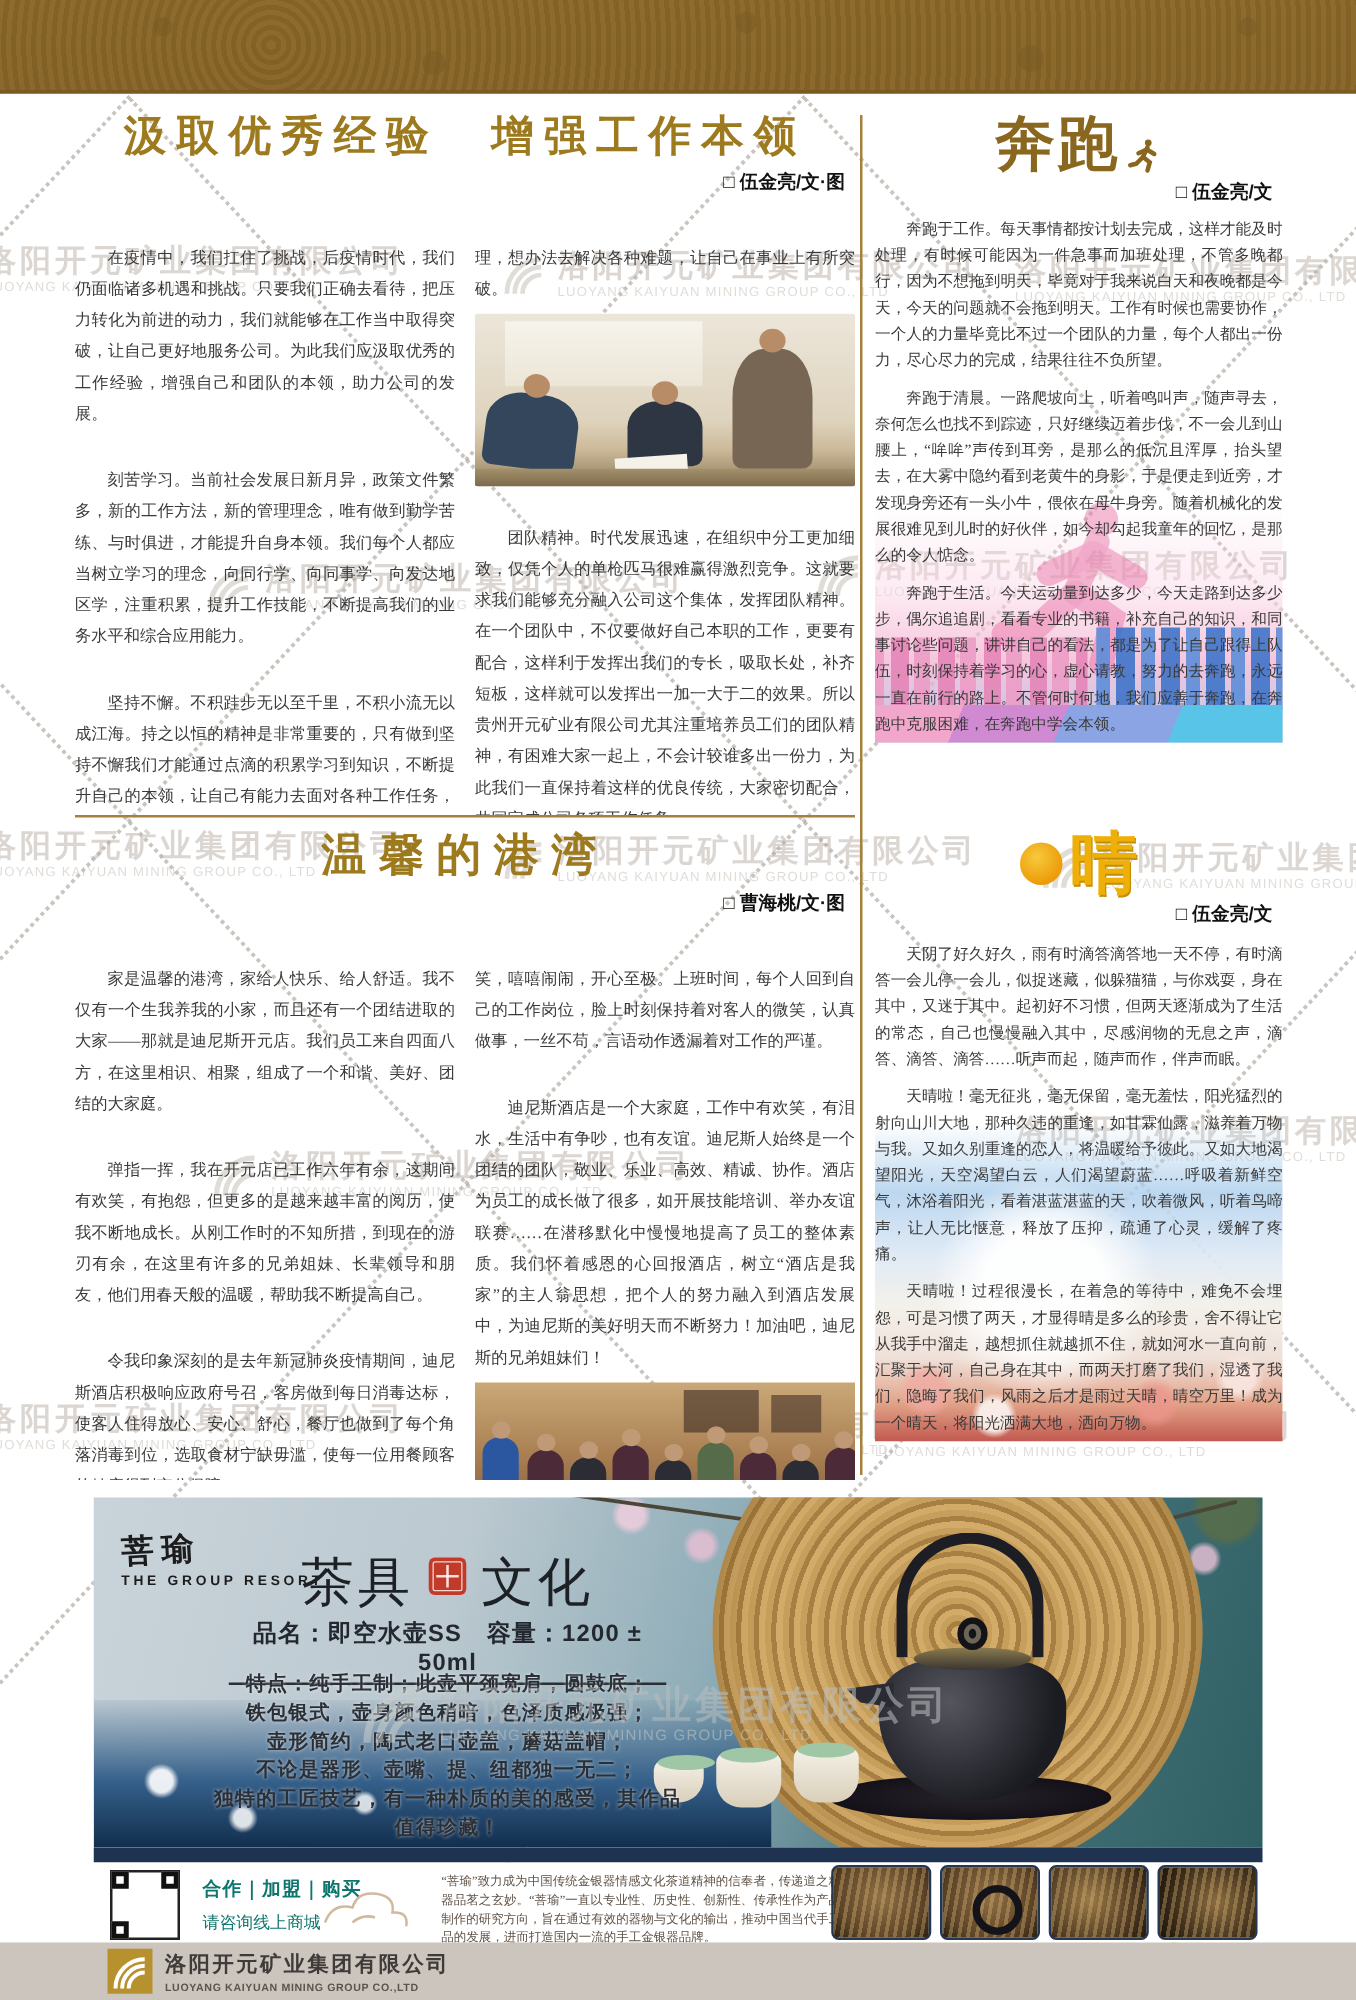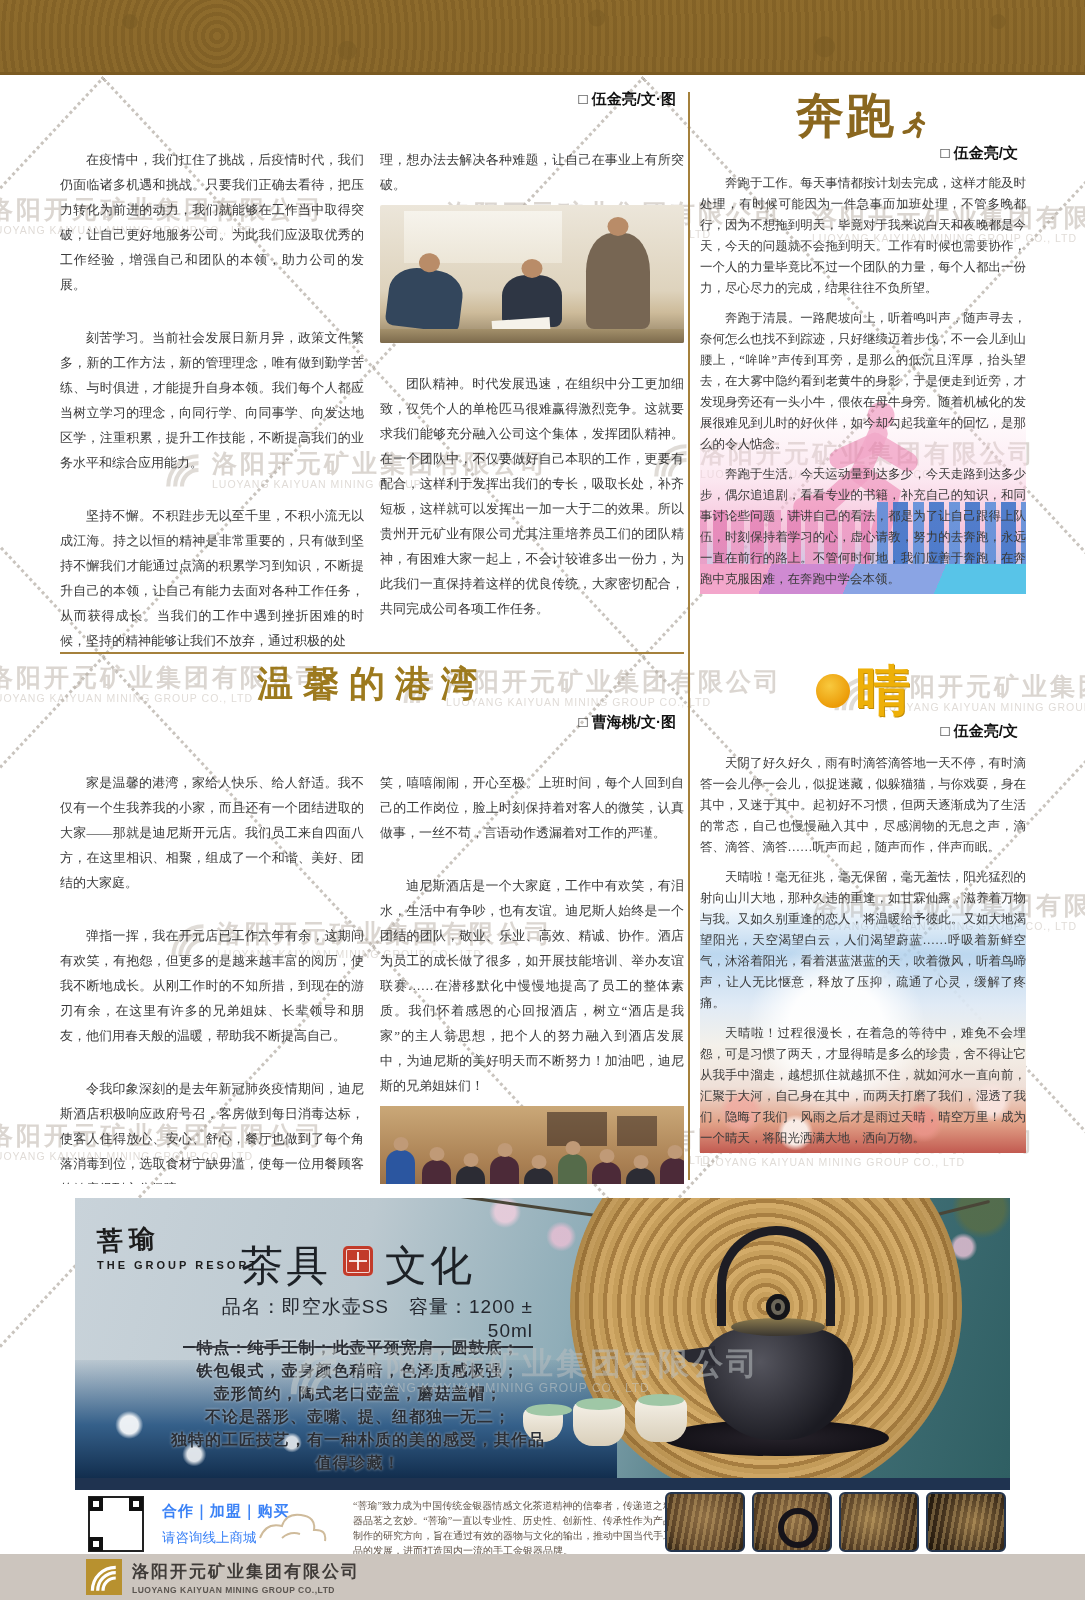--- a/index.html
+++ b/index.html
@@ -121,22 +121,22 @@
   .ad-brand .cnb{ font-family:"Liberation Serif","DejaVu Serif",serif; font-size:26px; font-weight:bold; letter-spacing:6px; transform:rotate(-3deg); }
   .ad-brand .enb{ font-size:11px; font-weight:bold; letter-spacing:3px; margin-top:4px; }
   .ad-title{ position:absolute; left:118px; top:40px; width:330px; text-align:center; z-index:3;
     font-family:"Liberation Serif","DejaVu Serif",serif; font-size:42px; color:#1d2126; letter-spacing:3px; }
   .seal{ display:inline-block; width:30px; height:30px; margin:0 12px; background:#c23b2a; border-radius:5px; position:relative; top:-4px;
     box-shadow:inset 0 0 0 3px #c23b2a, inset 0 0 0 4px rgba(255,255,255,.8); }
   .seal::before{ content:""; position:absolute; inset:6px;
     background:
       linear-gradient(rgba(255,255,255,.85),rgba(255,255,255,.85)) center/100% 2px no-repeat,
       linear-gradient(rgba(255,255,255,.85),rgba(255,255,255,.85)) center/2px 100% no-repeat; }
-  .ad-spec{ position:absolute; left:108px; top:96px; width:350px; text-align:right; z-index:3;
-    font-size:19px; font-weight:normal; color:#23272e; letter-spacing:1px;
+  .ad-spec{ position:absolute; left:108px; top:96px; width:350px; text-align:center; z-index:3;
+    font-size:19px; font-weight:bold; color:#23272e; letter-spacing:1px;
     border-bottom:2px solid #2a2e35; padding-bottom:4px; }
   .ad-feats{ position:absolute; left:92px; top:138px; width:382px; z-index:3; text-align:center; }
   .ad-feats p{ font-size:16px; line-height:23px; font-weight:bold; color:#2b2f36; letter-spacing:1px;
     font-family:"Liberation Serif","DejaVu Serif",serif; text-shadow:0 0 3px rgba(255,255,255,.6); }
   .mat{ position:absolute; left:495px; top:-88px; width:392px; height:392px; border-radius:50%;
     background:repeating-radial-gradient(circle at 50% 50%, #d3ab68 0 5px, #a87f42 5px 9px, #c79f5c 9px 14px);
     box-shadow:inset 0 0 40px rgba(80,50,10,.4); }
   .plate{ position:absolute; left:588px; top:222px; width:226px; height:36px; border-radius:50%;
     background:radial-gradient(ellipse at center,#26222a,#121016 75%); }
   .teapot-body{ position:absolute; left:628px; top:130px; width:150px; height:112px;
@@ -156,21 +156,21 @@
   
   .navy-bar{ position:absolute; left:75px; top:1478px; width:935px; height:12px; background:#1f3350; }
   .strip{ position:absolute; left:0; top:1490px; width:1085px; height:64px; background:#fff; }
   .qr{ position:absolute; left:88px; top:6px; width:56px; height:56px; background-color:#fff; border:2px solid #222;
     background-image:
       repeating-linear-gradient(0deg,#111 0 4px, transparent 4px 8px),
       repeating-linear-gradient(90deg,#111 0 4px, transparent 4px 9px);
     background-blend-mode:lighten; }
   .qr i{ position:absolute; width:14px; height:14px; border:4px solid #111; background:#fff; }
   .qr .c1{ left:-1px; top:-1px; } .qr .c2{ right:-1px; top:-1px; } .qr .c3{ left:-1px; bottom:-1px; }
-  .qr-cap{ position:absolute; left:162px; top:12px; color:#3b82f6; }
+  .qr-cap{ position:absolute; left:162px; top:12px; color:#0f766e; }
   .qr-cap .l1{ font-size:15px; font-weight:bold; letter-spacing:1px; }
   .qr-cap .l2{ font-size:13.5px; margin-top:8px; }
   .cloud{ position:absolute; left:252px; top:8px; }
   .blurb{ position:absolute; left:353px; top:8px; width:350px; font-size:10px; line-height:15px; color:#5f5246;
     font-family:"Liberation Serif","DejaVu Serif",serif; text-align:justify; }
   .thumbs{ position:absolute; left:665px; top:2px; display:flex; gap:7px; }
   .thumb{ width:80px; height:60px; border-radius:6px; border:2px solid #25364f; position:relative; overflow:hidden;
     background:radial-gradient(circle at 50% 42%, #8f6f45, #5d4428 68%, #2a1f12); }
   .thumb::before{ content:""; position:absolute; inset:0;
     background:repeating-linear-gradient(100deg, rgba(220,185,120,.35) 0 3px, transparent 3px 7px); }
@@ -333,20 +333,21 @@
           <path d="M16 28 A12 12 0 0 1 28 16"></path>
         </g>
       </svg>
     <div>
         <div class="cn">洛阳开元矿业集团有限公司</div>
         <div class="en">LUOYANG KAIYUAN MINING GROUP CO., LTD</div>
       </div>
   </div>
 
   <section class="art art1" style="left:60px;top:86px;width:624px;height:566px;">
+    <h2 class="goldtitle" style="font-size:34px;">汲取优秀经验　增强工作本领</h2>
     <div class="byline">□ 伍金亮/文·图</div>
     <div class="cols">
       <div class="col">
         <p>在疫情中，我们扛住了挑战，后疫情时代，我们仍面临诸多机遇和挑战。只要我们正确去看待，把压力转化为前进的动力，我们就能够在工作当中取得突破，让自己更好地服务公司。为此我们应汲取优秀的工作经验，增强自己和团队的本领，助力公司的发展。</p>
         <p>刻苦学习。当前社会发展日新月异，政策文件繁多，新的工作方法，新的管理理念，唯有做到勤学苦练、与时俱进，才能提升自身本领。我们每个人都应当树立学习的理念，向同行学、向同事学、向发达地区学，注重积累，提升工作技能，不断提高我们的业务水平和综合应用能力。</p>
         <p>坚持不懈。不积跬步无以至千里，不积小流无以成江海。持之以恒的精神是非常重要的，只有做到坚持不懈我们才能通过点滴的积累学习到知识，不断提升自己的本领，让自己有能力去面对各种工作任务，从而获得成长。当我们的工作中遇到挫折困难的时候，坚持的精神能够让我们不放弃，通过积极的处</p>
       </div>
       <div class="col">
         <p class="cont">理，想办法去解决各种难题，让自己在事业上有所突破。</p>
         <div class="photo1">

